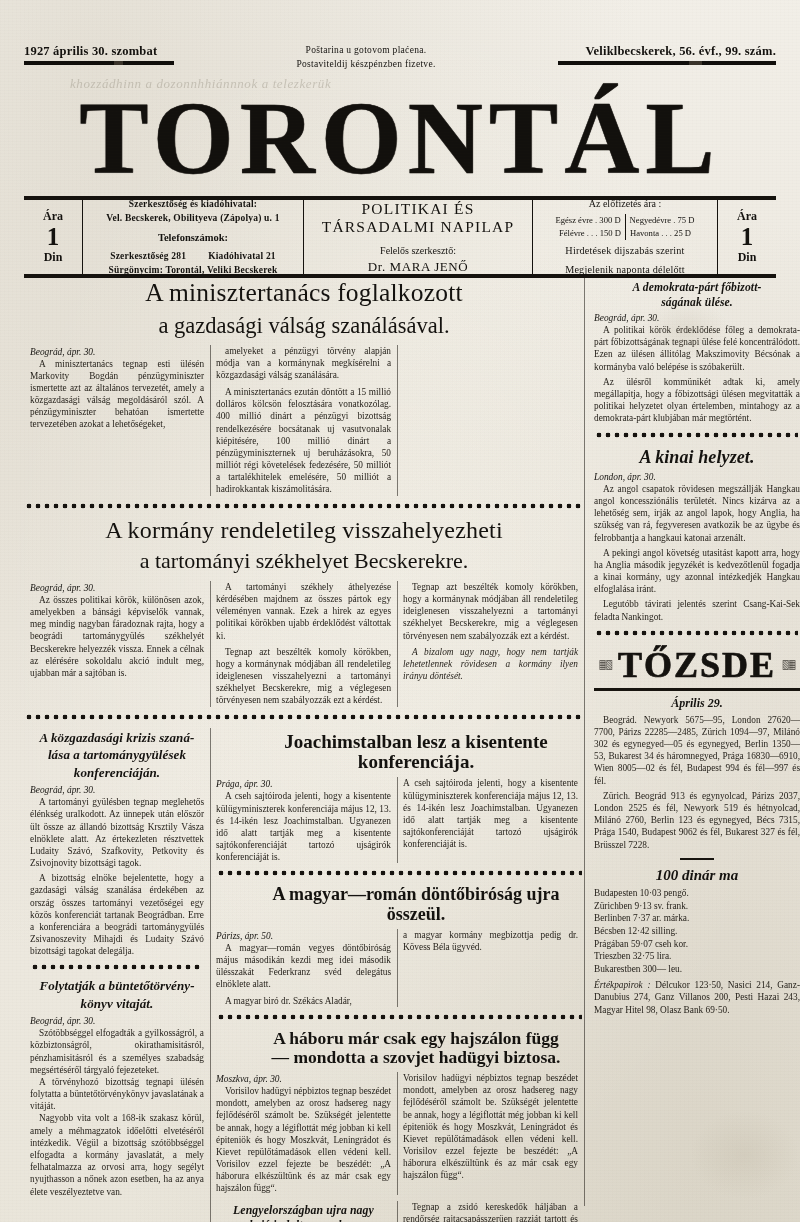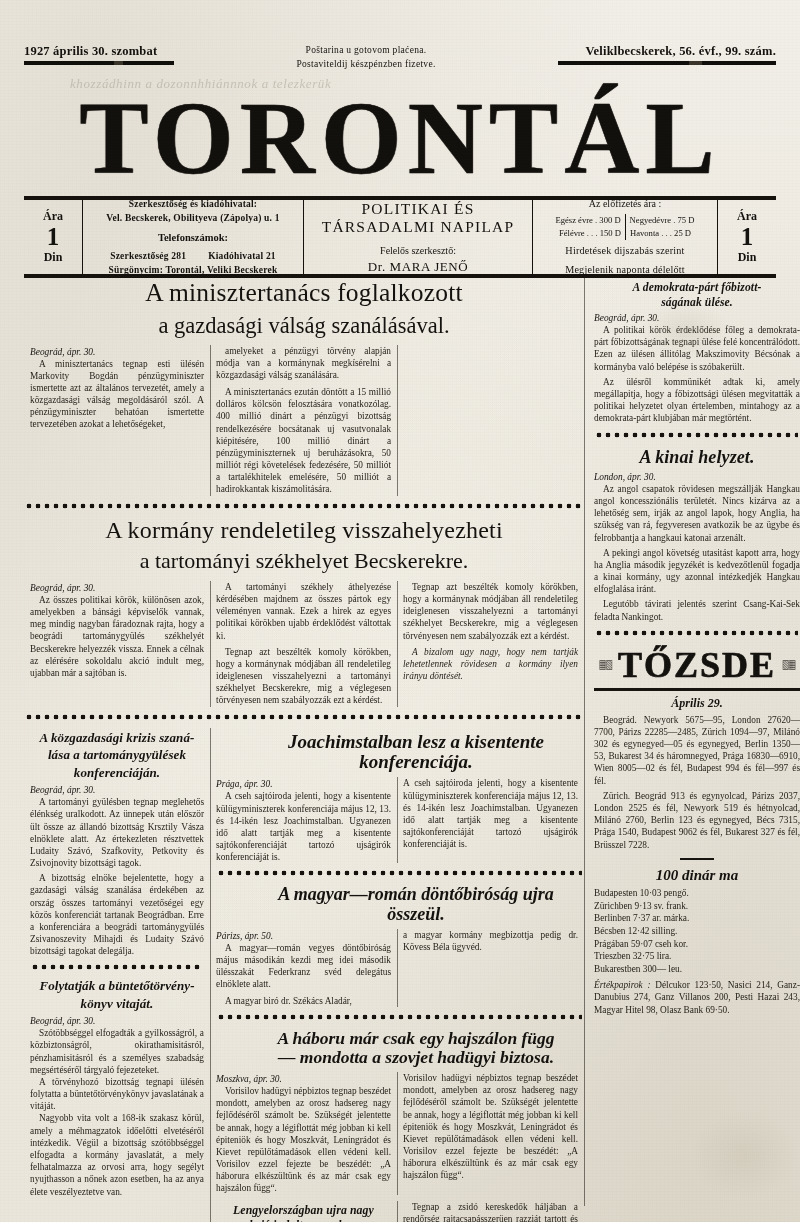--- a/index.html
+++ b/index.html
@@ -92,21 +92,21 @@
   .vrule{position:absolute;top:0;bottom:0;width:1px;background:rgba(28,24,18,.55);}
 
   .hl-main{
     text-align:center;font-size:25.5px;line-height:1.16;font-weight:400;
     letter-spacing:.2px;margin:0 0 4px 0;
   }
   .hl-main2{
     text-align:center;font-size:22.5px;line-height:1.2;margin:0 0 6px 0;
   }
   .hl-ital{
-    text-align:center;font-style:italic;font-weight:700;font-size:19px;
+    text-align:center;font-weight:700;font-size:19px;
     line-height:1.18;margin:3px 0 4px;padding-left:38px;
   }
   .hl-sub{
     text-align:center;font-style:italic;font-weight:700;font-size:13px;
     line-height:1.3;margin:2px 0 3px;letter-spacing:.1px;
   }
   .dateline{text-align:left;font-size:9.4px;margin:2px 0 1px;}
   .dateline i{font-style:italic;}
 
   p.bt{

